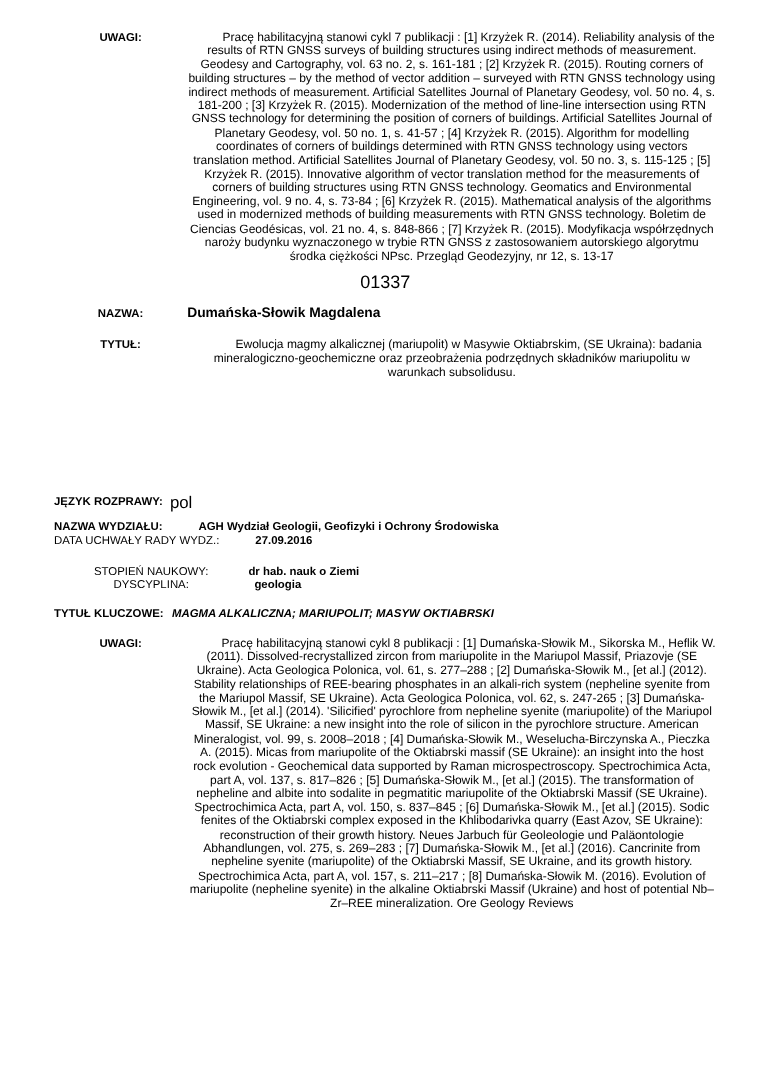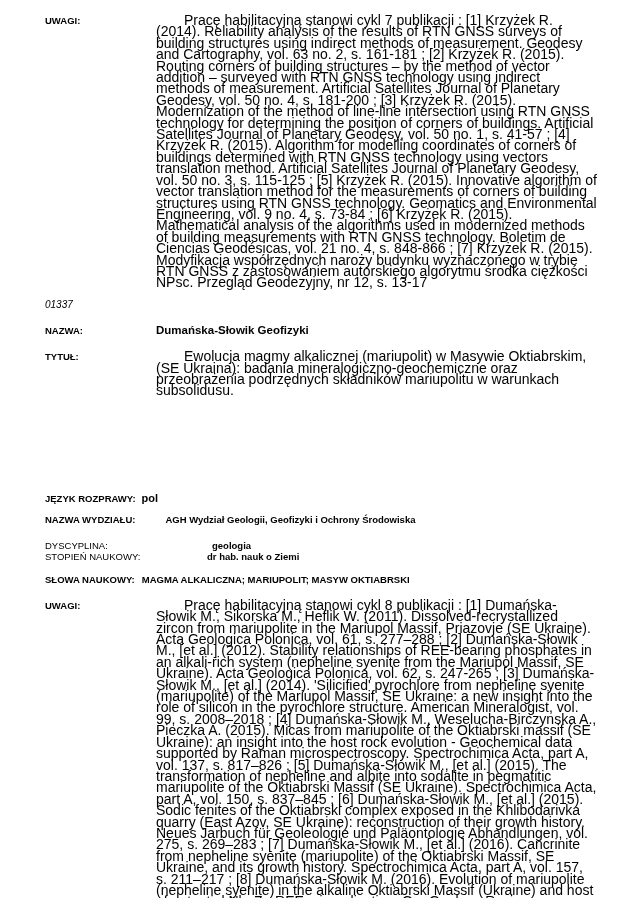--- a/index.html
+++ b/index.html
@@ -12,83 +12,83 @@
     height: 898px;
     overflow: hidden;
     font-family: "Liberation Sans", "DejaVu Sans", sans-serif;
     color: #000000;
     -webkit-font-smoothing: antialiased;
   }
   .page {
     box-sizing: border-box;
     width: 635px;
     height: 898px;
-    padding: 15px 38px 0 45px;
+    padding: 26px 38px 0 45px;
+    text-align: center;
   }
   .row {
     display: flex;
     align-items: flex-start;
   }
   .lbl {
     font-size: 9.5px;
     line-height: 11.4px;
     font-weight: bold;
     width: 111px;
     flex-shrink: 0;
   }
   .lbl.plain { font-weight: normal; }
   .lbl.auto { width: auto; }
   .lbl.w162 { width: 162px; }
   .txt {
-    font-size: 14px;
+    font-size: 10px;
     line-height: 11.4px;
     width: 442px;
   }
   .para { text-indent: 28px; }
   .val-b { font-weight: bold; font-size: 9.5px; line-height: 11.4px; }
-  .val-n { font-weight: bold; font-size: 11px; line-height: 11.4px; }
+  .val-n { font-weight: normal; font-size: 14px; line-height: 11.4px; }
   .author-name {
     font-weight: bold;
     font-size: 11.5px;
     line-height: 13px;
     margin-top: -1px;
   }
   .rec-id {
-    font-size: 10px;
+    font-size: 15px;
     line-height: 11.4px;
-    font-style: italic;
   }
   .gap-10 { height: 10px; }
   .gap-12 { height: 12px; }
   .gap-14 { height: 14px; }
   .gap-15 { height: 15px; }
   .spacer-big { height: 96px; }
   .ml6  { margin-left: 6px; }
-  .ml7  { margin-left: 7px; }
+  .ml7  { margin-left: 7px; font-style: italic; }
   .ml14 { margin-left: 30px; }
   .ml5  { margin-left: 5px; }
 </style>
 </head>
 <body>
 
 <div class="page">
 
   <div class="row">
     <div class="lbl">UWAGI:</div>
     <div class="txt para">Pracę habilitacyjną stanowi cykl 7 publikacji : [1] Krzyżek R. (2014). Reliability analysis of the results of RTN GNSS surveys of building structures using indirect methods of measurement. Geodesy and Cartography, vol. 63 no. 2, s. 161-181 ; [2] Krzyżek R. (2015). Routing corners of building structures – by the method of vector addition – surveyed with RTN GNSS technology using indirect methods of measurement. Artificial Satellites Journal of Planetary Geodesy, vol. 50 no. 4, s. 181-200 ; [3] Krzyżek R. (2015). Modernization of the method of line-line intersection using RTN GNSS technology for determining the position of corners of buildings. Artificial Satellites Journal of Planetary Geodesy, vol. 50 no. 1, s. 41-57 ; [4] Krzyżek R. (2015). Algorithm for modelling coordinates of corners of buildings determined with RTN GNSS technology using vectors translation method. Artificial Satellites Journal of Planetary Geodesy, vol. 50 no. 3, s. 115-125 ; [5] Krzyżek R. (2015). Innovative algorithm of vector translation method for the measurements of corners of building structures using RTN GNSS technology. Geomatics and Environmental Engineering, vol. 9 no. 4, s. 73-84 ; [6] Krzyżek R. (2015). Mathematical analysis of the algorithms used in modernized methods of building measurements with RTN GNSS technology. Boletim de Ciencias Geodésicas, vol. 21 no. 4, s. 848-866 ; [7] Krzyżek R. (2015). Modyfikacja współrzędnych naroży budynku wyznaczonego w trybie RTN GNSS z zastosowaniem autorskiego algorytmu środka ciężkości NPsc. Przegląd Geodezyjny, nr 12, s. 13-17</div>
   </div>
 
   <div class="gap-10"></div>
   <div class="rec-id">01337</div>
 
   <div class="gap-15"></div>
 
   <div class="row">
     <div class="lbl">NAZWA:</div>
-    <div class="author-name">Dumańska-Słowik Geofizyki</div>
+    <div class="author-name">Dumańska-Słowik Magdalena</div>
   </div>
 
   <div class="gap-14"></div>
 
   <div class="row">
     <div class="lbl">TYTUŁ:</div>
     <div class="txt para">Ewolucja magmy alkalicznej (mariupolit) w Masywie Oktiabrskim, (SE Ukraina): badania mineralogiczno-geochemiczne oraz przeobrażenia podrzędnych składników mariupolitu w warunkach subsolidusu.</div>
   </div>
 
   <div class="spacer-big"></div>
@@ -97,36 +97,40 @@
     <div class="lbl auto">JĘZYK ROZPRAWY:</div>
     <div class="val-n ml6">pol</div>
   </div>
 
   <div class="gap-10"></div>
 
   <div class="row">
     <div class="lbl auto">NAZWA WYDZIAŁU:</div>
     <div class="val-b ml14">AGH Wydział Geologii, Geofizyki i Ochrony Środowiska</div>
   </div>
+  <div class="row">
+    <div class="lbl auto plain">DATA UCHWAŁY RADY WYDZ.:</div>
+    <div class="val-b ml14">27.09.2016</div>
+  </div>
 
   <div class="gap-14"></div>
 
   <div class="row">
+    <div class="lbl w162 plain">STOPIEŃ NAUKOWY:</div>
+    <div class="val-b">dr hab. nauk o Ziemi</div>
+  </div>
+  <div class="row">
     <div class="lbl w162 plain">DYSCYPLINA:</div>
     <div class="val-b ml5">geologia</div>
-  </div>
-  <div class="row">
-    <div class="lbl w162 plain">STOPIEŃ NAUKOWY:</div>
-    <div class="val-b">dr hab. nauk o Ziemi</div>
   </div>
 
   <div class="gap-12"></div>
 
   <div class="row">
-    <div class="lbl auto">SŁOWA NAUKOWY:</div>
+    <div class="lbl auto">TYTUŁ KLUCZOWE:</div>
     <div class="val-b ml7">MAGMA ALKALICZNA; MARIUPOLIT; MASYW OKTIABRSKI</div>
   </div>
 
   <div class="gap-14"></div>
 
   <div class="row">
     <div class="lbl">UWAGI:</div>
     <div class="txt para">Pracę habilitacyjną stanowi cykl 8 publikacji : [1] Dumańska-Słowik M., Sikorska M., Heflik W. (2011). Dissolved-recrystallized zircon from mariupolite in the Mariupol Massif, Priazovje (SE Ukraine). Acta Geologica Polonica, vol. 61, s. 277–288 ; [2] Dumańska-Słowik M., [et al.] (2012). Stability relationships of REE-bearing phosphates in an alkali-rich system (nepheline syenite from the Mariupol Massif, SE Ukraine). Acta Geologica Polonica, vol. 62, s. 247-265 ; [3] Dumańska- Słowik M., [et al.] (2014). 'Silicified' pyrochlore from nepheline syenite (mariupolite) of the Mariupol Massif, SE Ukraine: a new insight into the role of silicon in the pyrochlore structure. American Mineralogist, vol. 99, s. 2008–2018 ; [4] Dumańska-Słowik M., Weselucha-Birczynska A., Pieczka A. (2015). Micas from mariupolite of the Oktiabrski massif (SE Ukraine): an insight into the host rock evolution - Geochemical data supported by Raman microspectroscopy. Spectrochimica Acta, part A, vol. 137, s. 817–826 ; [5] Dumańska-Słowik M., [et al.] (2015). The transformation of nepheline and albite into sodalite in pegmatitic mariupolite of the Oktiabrski Massif (SE Ukraine). Spectrochimica Acta, part A, vol. 150, s. 837–845 ; [6] Dumańska-Słowik M., [et al.] (2015). Sodic fenites of the Oktiabrski complex exposed in the Khlibodarivka quarry (East Azov, SE Ukraine): reconstruction of their growth history. Neues Jarbuch für Geoleologie und Paläontologie Abhandlungen, vol. 275, s. 269–283 ; [7] Dumańska-Słowik M., [et al.] (2016). Cancrinite from nepheline syenite (mariupolite) of the Oktiabrski Massif, SE Ukraine, and its growth history. Spectrochimica Acta, part A, vol. 157, s. 211–217 ; [8] Dumańska-Słowik M. (2016). Evolution of mariupolite (nepheline syenite) in the alkaline Oktiabrski Massif (Ukraine) and host of potential Nb–Zr–REE mineralization. Ore Geology Reviews</div>
   </div>
 

